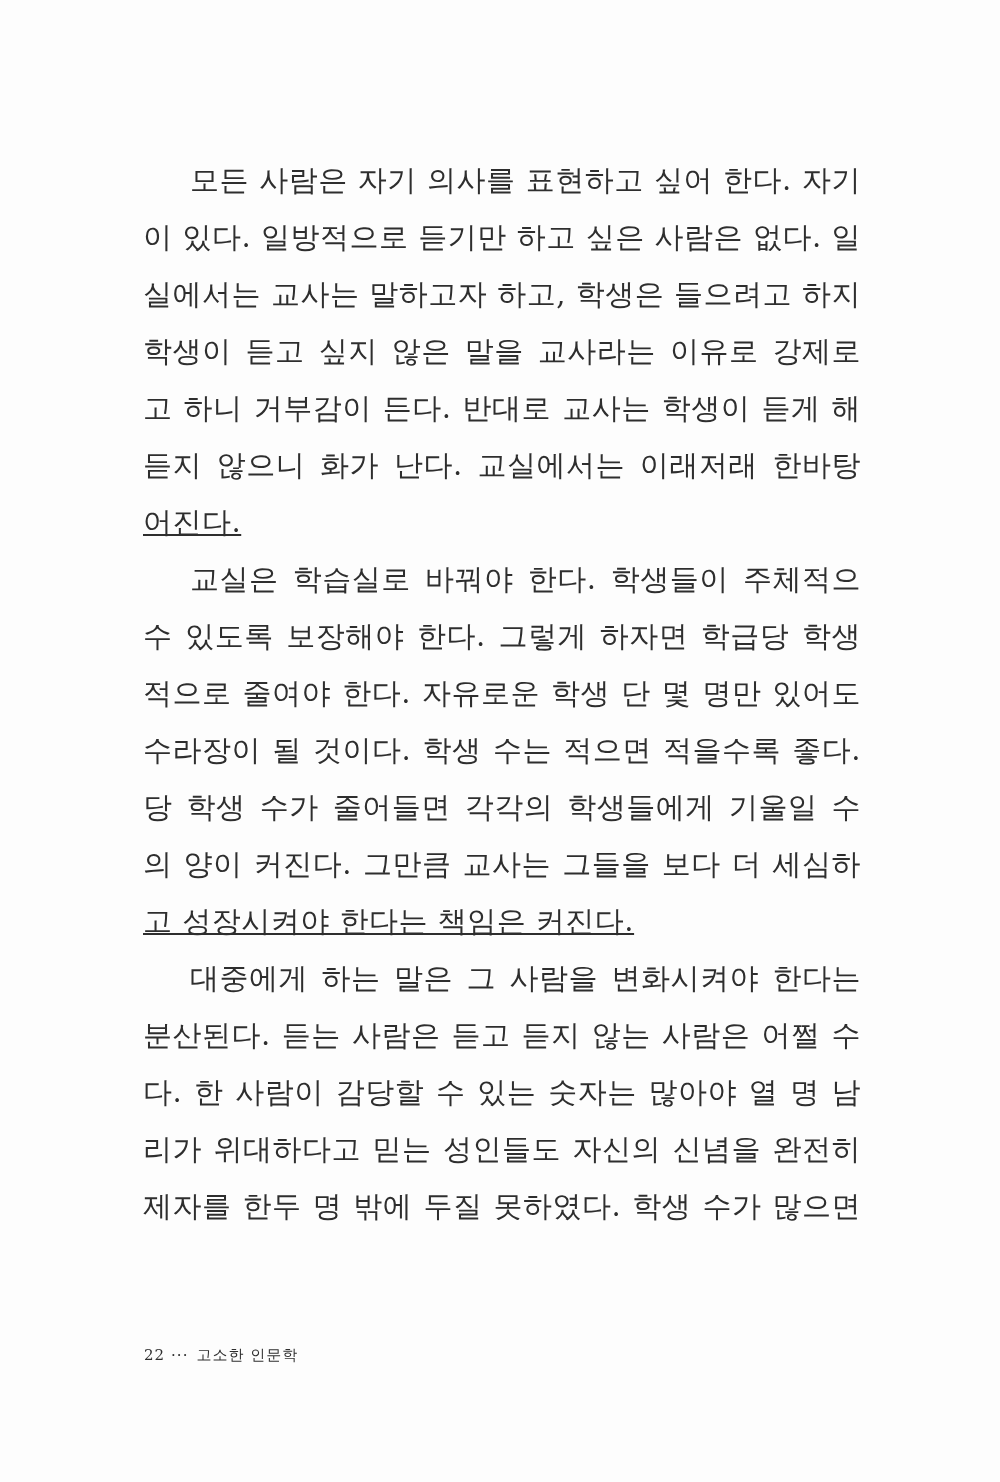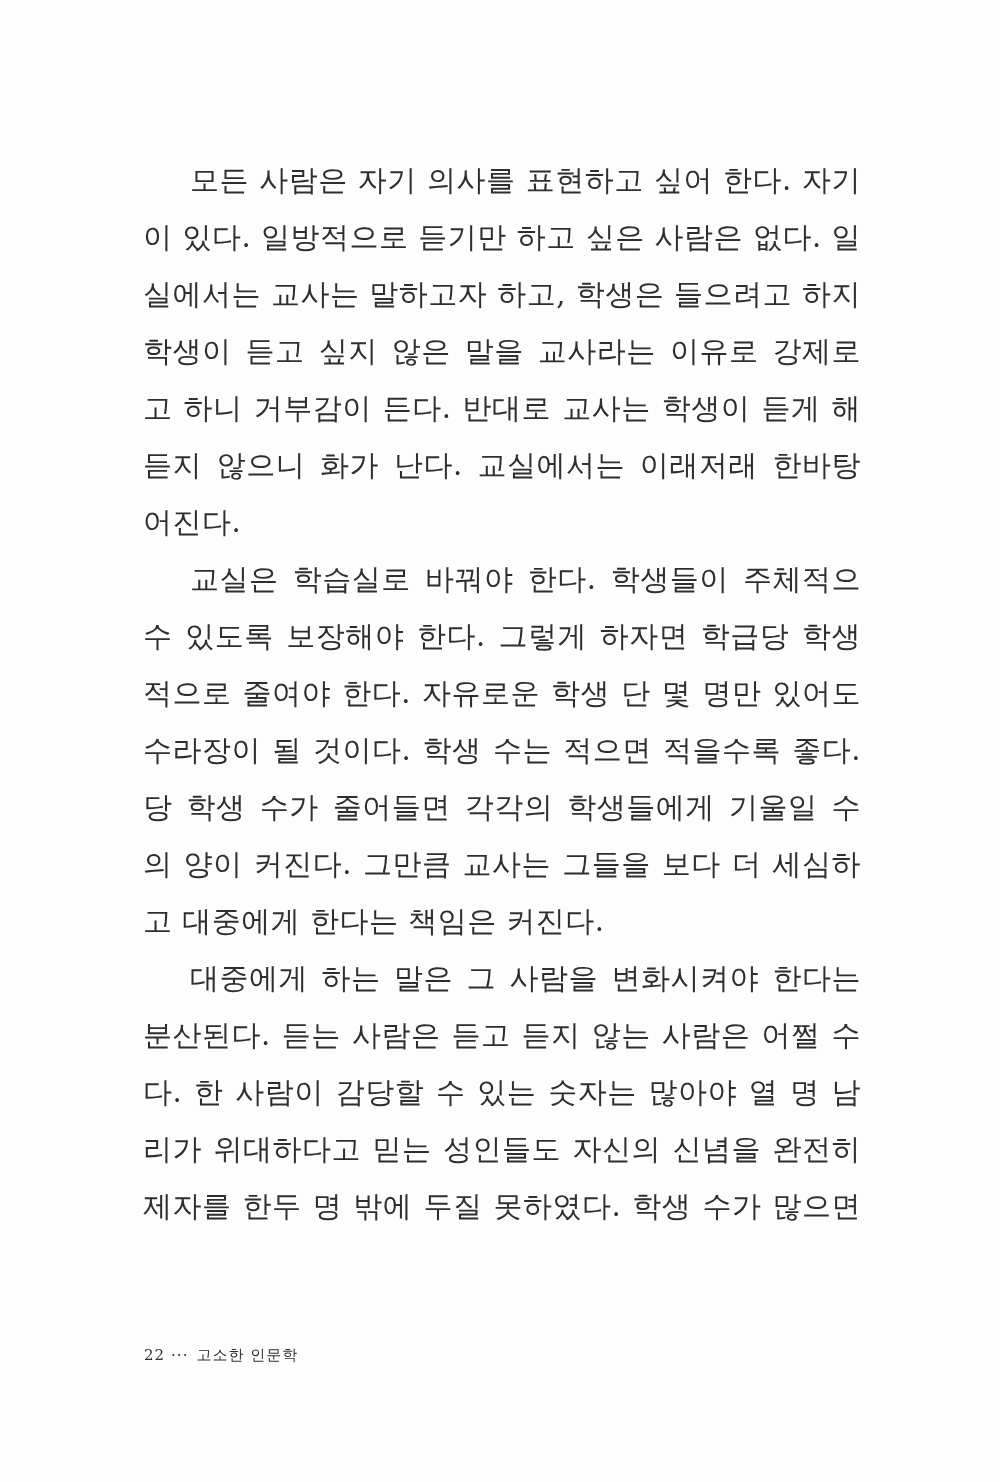--- a/index.html
+++ b/index.html
@@ -27,21 +27,21 @@
     max-height: 57px;
     line-height: 57px;
     font-size: 29px;
     letter-spacing: 0.5px;
     text-align: justify;
     text-align-last: justify;
     overflow: hidden;
     white-space: normal;
   }
   .line.indent { text-indent: 47px; }
-  .line.endline { text-align: right; text-align-last: left; }
+  .line.endline { text-align: right; text-align-last: left; text-decoration: underline; }
   .footer {
     position: absolute;
     left: 144px;
     top: 1338px;
     height: 34px;
     line-height: 34px;
     font-size: 15px;
     letter-spacing: 1px;
     color: var(--text-color, #3a3a3a);
     white-space: nowrap;
@@ -65,21 +65,21 @@
       <span class="line endline">어진다.</span>
     </div>
 
     <div class="para">
       <span class="line indent">교실은 학습실로 바꿔야 한다. 학생들이 주체적으로 활동할</span>
       <span class="line">수 있도록 보장해야 한다. 그렇게 하자면 학급당 학생 수는 획기</span>
       <span class="line">적으로 줄여야 한다. 자유로운 학생 단 몇 명만 있어도 교실은 아</span>
       <span class="line">수라장이 될 것이다. 학생 수는 적으면 적을수록 좋다. 교사 1인</span>
       <span class="line">당 학생 수가 줄어들면 각각의 학생들에게 기울일 수 있는 관심</span>
       <span class="line">의 양이 커진다. 그만큼 교사는 그들을 보다 더 세심하게 관찰하</span>
-      <span class="line endline">고 대중에게 한다는 책임은 커진다.</span>
+      <span class="line endline">고 성장시켜야 한다는 책임은 커진다.</span>
     </div>
 
     <div class="para">
       <span class="line indent">대중에게 하는 말은 그 사람을 변화시켜야 한다는 책임이</span>
       <span class="line">분산된다. 듣는 사람은 듣고 듣지 않는 사람은 어쩔 수 없는 것이</span>
       <span class="line">다. 한 사람이 감당할 수 있는 숫자는 많아야 열 명 남짓이다. 우</span>
       <span class="line">리가 위대하다고 믿는 성인들도 자신의 신념을 완전히 전수할</span>
       <span class="line">제자를 한두 명 밖에 두질 못하였다. 학생 수가 많으면 학생을 변</span>
     </div>
 

